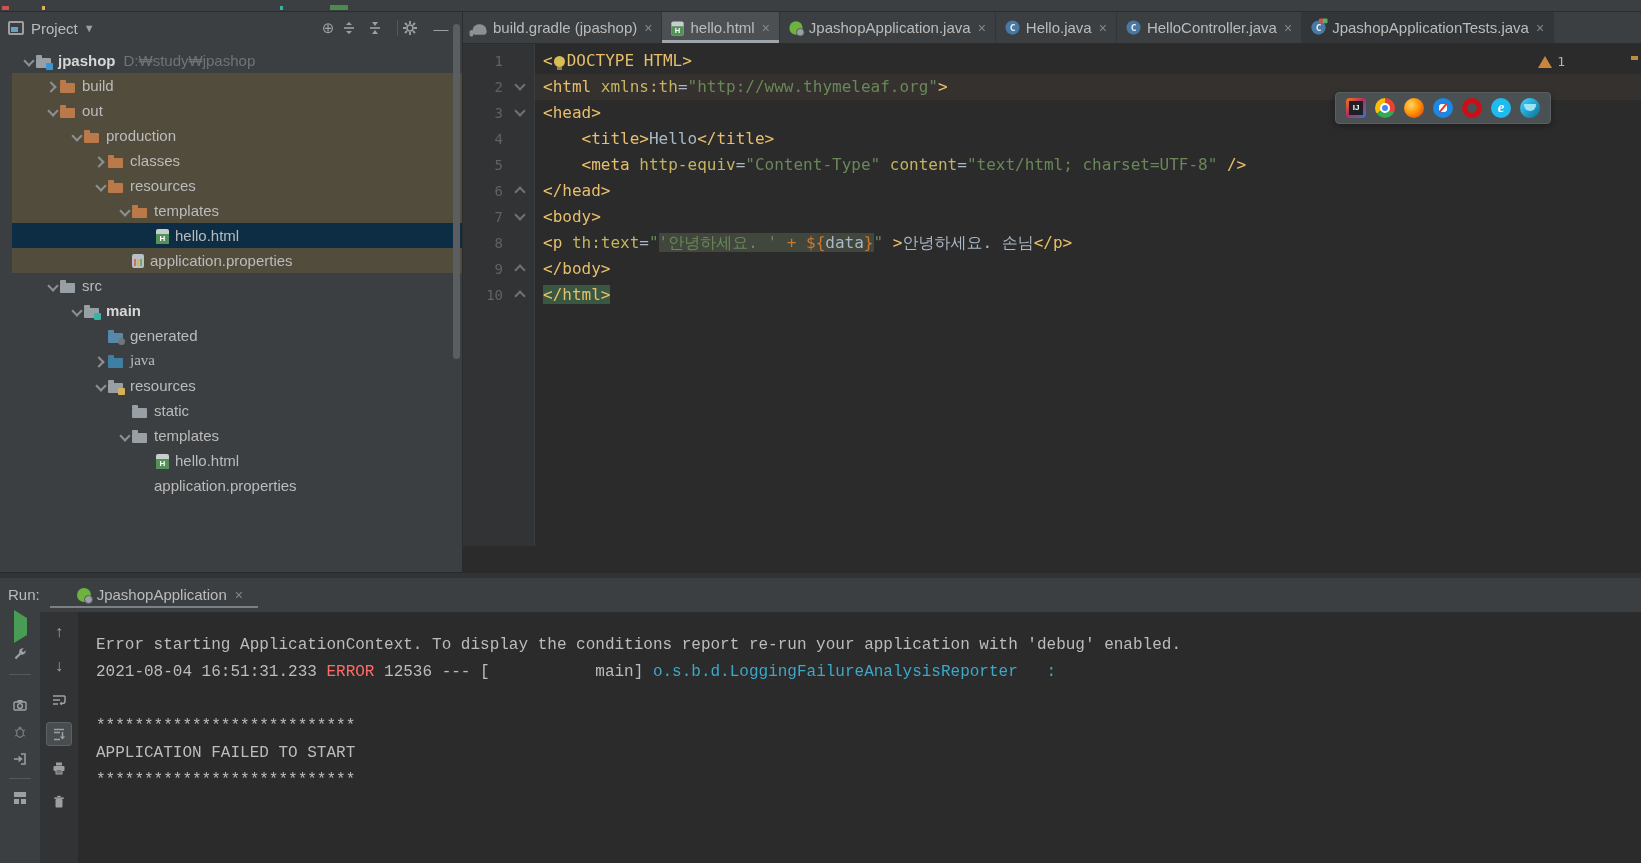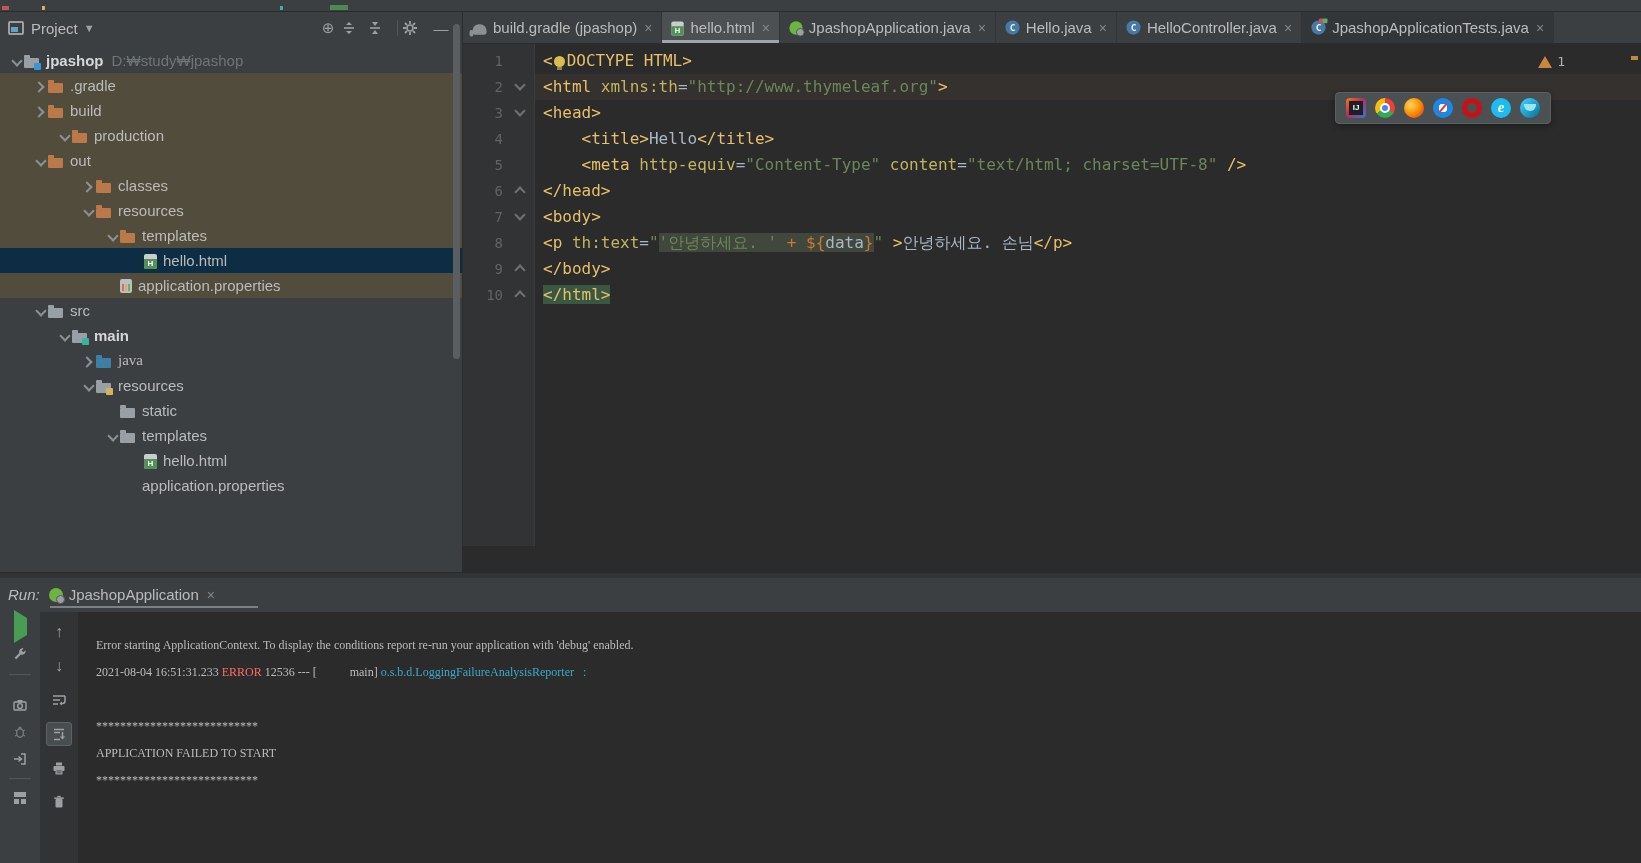--- a/index.html
+++ b/index.html
@@ -18,21 +18,21 @@
   .project-panel { width:463px; flex:none; background:#3c3f41; border-right:1px solid #2a2c2e;
                    display:flex; flex-direction:column; position:relative; }
   .panel-header { height:32px; display:flex; align-items:center; padding:0 8px; color:#bbbbbb; font-size:15px; flex:none; }
   .panel-header .ph-icon { width:16px; height:14px; border:2px solid #9da0a3; border-radius:2px; margin-right:7px; position:relative; }
   .panel-header .ph-icon::after { content:""; position:absolute; left:1px; bottom:1px; width:7px; height:5px; background:#64a0c8; }
   .panel-header .caret { margin-left:6px; color:#9da0a3; font-size:11px; }
   .panel-header .spacer { flex:1; }
   .ph-btn { width:26px; text-align:center; color:#9da0a3; font-size:15px; cursor:default; }
   .ph-divider { width:1px; height:16px; background:#55585a; margin:0 4px; }
 
-  .tree { padding-top:4px; position:relative; flex:1; overflow:hidden; }
+  .tree { padding-top:4px; position:relative; flex:1; overflow:hidden;margin-left:12px; }
   .tree-row { height:25px; display:flex; align-items:center; font-size:15px; color:#bbbbbb; white-space:nowrap; }
   .row-excluded { background:#524c3c; }
   .row-selected { background:#0c2d44; }
   .chev { width:16px; height:16px; flex:none; position:relative; }
   .chev::after { content:""; position:absolute; top:4px; left:5px; width:6px; height:6px;
                  border-right:2px solid #8c9093; border-bottom:2px solid #8c9093; }
   .chev-down::after { transform:rotate(45deg); }
   .chev-right::after { transform:rotate(-45deg); top:5px; left:3px; }
   .chev-none::after { display:none; }
   .tlabel { margin-left:6px; }
@@ -120,38 +120,38 @@
   .b-edge::after { content:""; position:absolute; left:4px; top:6px; width:12px; height:7px; border-radius:0 0 8px 8px; background:#9be4f7; }
 
   .breadcrumbs { height:22px; background:#37393b; border-top:1px solid #2a2c2e; display:flex; align-items:center;
                  padding-left:84px; color:#bbbbbb; font-size:14px; flex:none; }
   .editor-filler { height:26px; background:#2b2b2b; flex:none; }
 
   
   .run-divider { height:6px; background:#313335; border-top:1px solid #282a2c; flex:none; }
   .run-panel { flex:1; display:flex; flex-direction:column; background:#3c3f41; }
   .run-header { height:34px; display:flex; align-items:flex-start; padding:6px 0 0 8px; flex:none; position:relative; }
-  .run-label { color:#bbbbbb; font-size:15px; margin-right:3px; margin-top:2px;font-style:italic; }
+  .run-label { color:#bbbbbb; font-size:15px; margin-right:31px; margin-top:2px; }
   .run-tab { display:flex; align-items:center; color:#bbbbbb; font-size:15px; padding:2px 6px 6px 6px; position:relative; }
   .run-tab .tab-close { margin-left:8px; color:#84888b; font-size:14px; }
   .run-tab-underline { position:absolute; left:50px; top:28px; width:208px; height:2px; background:#7b8084; }
   .run-body { flex:1; display:flex; }
   .run-left-toolbar { width:40px; flex:none; display:flex; flex-direction:column; align-items:center; padding-top:6px; gap:11px; background:#3c3f41; }
   .rt-divider { width:22px; height:1px; background:#54585a; }
   .play-tri { width:0; height:0; border-top:8px solid transparent; border-bottom:8px solid transparent; border-left:13px solid #499C54; }
   .stop-sq { width:12px; height:12px; background:#5f6365; opacity:.55; }
   .run-right { flex:1; display:flex; flex-direction:column; }
   .console-tabs { height:30px; display:flex; align-items:center; gap:26px; padding-left:4px; flex:none; background:#3c3f41; }
   .ctab { display:flex; align-items:center; gap:7px; color:#bbbbbb; font-size:15px; height:100%; padding:0 6px; position:relative; }
   .ctab.active::after { content:""; position:absolute; left:0; right:0; bottom:0; height:2px; background:#7b8084; }
   .console-wrap { flex:1; display:flex; background:#2b2b2b; }
   .console-toolbar { width:38px; flex:none; display:flex; flex-direction:column; align-items:center; padding-top:8px; gap:10px; background:#313335; }
   .ct-btn { width:26px; height:24px; display:flex; align-items:center; justify-content:center; color:#9da0a3; font-size:16px; border-radius:3px; }
   .ct-btn.selected { background:#484d4f; border:1px solid #5c6164; }
-  .console-out { flex:1; padding:20px 0 0 18px; font-family:Liberation Serif, serif; font-size:12px; line-height:27px; white-space:pre; }
+  .console-out { flex:1; padding:20px 0 0 18px; font-family:Liberation Mono, monospace; font-size:16px; line-height:27px; white-space:pre; }
   .cc-text{color:#bcbcbc} .cc-err{color:#ff6b68} .cc-log{color:#3da8c9}
 
   svg.ico { display:block; }
 </style>
 </head>
 <body>
 
 <div class="app">
 
   <div class="top-strip">
@@ -198,36 +198,31 @@
             <span class="chev chev-down"></span>
             <span class="ti i-project-folder ti-folder">
               <span class="bdg"></span>
             </span>
             <span class="tlabel bold">jpashop</span>
             <span class="tsuffix">D:₩study₩jpashop</span>
           </div>
           <div class="tree-row row-excluded" style="padding-left: 32px;">
             <span class="chev chev-right"></span>
             <span class="ti i-folder-excluded ti-folder"></span>
-            <span class="tlabel">.gradle</span>
+            <span class="tlabel">build</span>
           </div>
           <div class="tree-row row-excluded" style="padding-left: 32px;">
-            <span class="chev chev-right"></span>
+            <span class="chev chev-down"></span>
             <span class="ti i-folder-excluded ti-folder"></span>
-            <span class="tlabel">build</span>
+            <span class="tlabel">out</span>
           </div>
           <div class="tree-row row-excluded" style="padding-left: 56px;">
             <span class="chev chev-down"></span>
             <span class="ti i-folder-excluded ti-folder"></span>
             <span class="tlabel">production</span>
-          </div>
-          <div class="tree-row row-excluded" style="padding-left: 32px;">
-            <span class="chev chev-down"></span>
-            <span class="ti i-folder-excluded ti-folder"></span>
-            <span class="tlabel">out</span>
           </div>
           <div class="tree-row row-excluded" style="padding-left: 80px;">
             <span class="chev chev-right"></span>
             <span class="ti i-folder-excluded ti-folder"></span>
             <span class="tlabel">classes</span>
           </div>
           <div class="tree-row row-excluded" style="padding-left: 80px;">
             <span class="chev chev-down"></span>
             <span class="ti i-folder-excluded ti-folder"></span>
             <span class="tlabel">resources</span>
@@ -251,20 +246,27 @@
             <span class="chev chev-down"></span>
             <span class="ti i-folder ti-folder"></span>
             <span class="tlabel">src</span>
           </div>
           <div class="tree-row" style="padding-left: 56px;">
             <span class="chev chev-down"></span>
             <span class="ti i-folder-main ti-folder">
               <span class="bdg"></span>
             </span>
             <span class="tlabel bold">main</span>
+          </div>
+          <div class="tree-row" style="padding-left: 80px;">
+            <span class="chev chev-none"></span>
+            <span class="ti i-folder-generated ti-folder">
+              <span class="bdg"></span>
+            </span>
+            <span class="tlabel">generated</span>
           </div>
           <div class="tree-row" style="padding-left: 80px; font-family: Liberation Serif, serif;">
             <span class="chev chev-right"></span>
             <span class="ti i-folder-source ti-folder"></span>
             <span class="tlabel">java</span>
           </div>
           <div class="tree-row" style="padding-left: 80px;">
             <span class="chev chev-down"></span>
             <span class="ti i-folder-resources ti-folder">
               <span class="bdg"></span>

